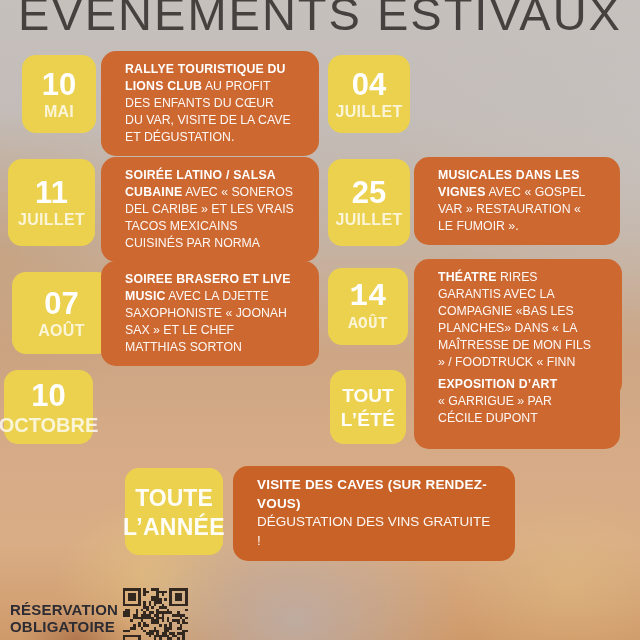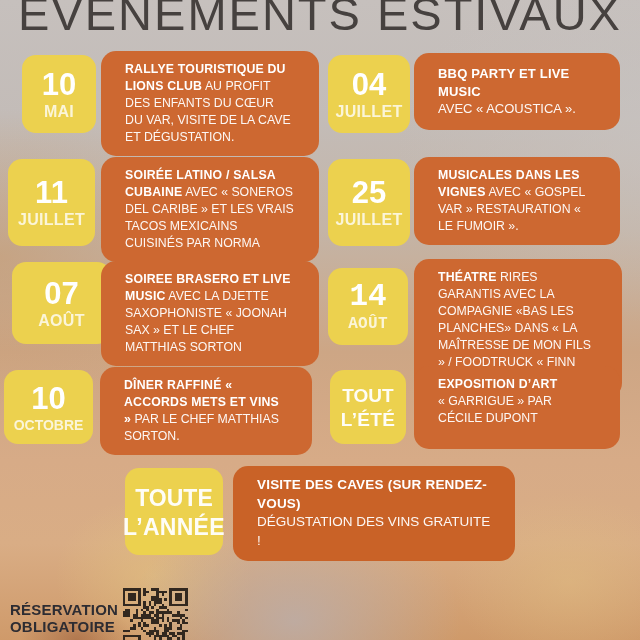--- a/index.html
+++ b/index.html
@@ -39,26 +39,26 @@
   .center-v{display:flex;align-items:center;}
   
   .e1d{left:22px;top:55px;width:74px;height:78px;}
   .e1o{left:101px;top:51px;width:218px;min-height:97px;}
   .e2d{left:328px;top:55px;width:82px;height:78px;}
   .e2o{left:414px;top:53px;width:206px;min-height:77px;font-size:13px;}
   .e3d{left:8px;top:159px;width:87px;height:87px;}
   .e3o{left:101px;top:157px;width:218px;min-height:93px;}
   .e4d{left:328px;top:159px;width:82px;height:87px;}
   .e4o{left:414px;top:157px;width:206px;min-height:86px;}
-  .e5d{left:12px;top:262px;width:99px;height:82px;}
+  .e5d{left:12px;top:272px;width:99px;height:82px;}
   .e5o{left:101px;top:261px;width:218px;min-height:92px;}
   .e6d{left:328px;top:268px;width:80px;height:77px;font-family:Liberation Mono, monospace;}
   .e6o{left:414px;top:259px;width:208px;min-height:106px;}
   .e7d{left:4px;top:370px;width:89px;height:74px;}
-  .e7d .date-month{letter-spacing:0;font-size:14px;}
+  .e7d .date-month{letter-spacing:0;font-size:20px;}
   .e7o{left:100px;top:367px;width:212px;min-height:79px;}
   .e8d{left:330px;top:370px;width:76px;height:74px;}
   .e8o{left:414px;top:366px;width:206px;min-height:83px;}
   .e9d{left:125px;top:468px;width:98px;height:87px;}
   .e9o{left:233px;top:466px;width:282px;min-height:84px;font-size:13.5px;background:var(--orange2,#c96227);}
   .reservation{
     position:absolute;left:10px;top:601px;font-size:15px;font-weight:700;
     color:#2d2c32;line-height:1.15;letter-spacing:.2px;
   }
   .qr{position:absolute;left:122px;top:588px;width:66px;height:52px;}
@@ -75,24 +75,20 @@
     <div class="date-month">MAI</div>
   </div>
   <div class="event-box e1o">
     <p><b>RALLYE TOURISTIQUE DU LIONS CLUB</b><span class="details"> AU PROFIT DES ENFANTS DU CŒUR DU VAR, VISITE DE LA CAVE ET DÉGUSTATION.</span></p>
   </div>
 
   <div class="date-box e2d">
     <div class="date-num">04</div>
     <div class="date-month">JUILLET</div>
   </div>
-  <div class="event-box e2o center-v">
-    <p><b>BBQ PARTY ET LIVE MUSIC</b><span class="details">
-AVEC « ACOUSTICA ».</span></p>
-  </div>
 
   <div class="date-box e3d">
     <div class="date-num">11</div>
     <div class="date-month">JUILLET</div>
   </div>
   <div class="event-box e3o">
     <p><b>SOIRÉE LATINO / SALSA CUBAINE</b><span class="details"> AVEC « SONEROS DEL CARIBE » ET LES VRAIS TACOS MEXICAINS CUISINÉS PAR NORMA</span></p>
   </div>
 
   <div class="date-box e4d">
@@ -115,23 +111,20 @@
     <div class="date-num">14</div>
     <div class="date-month">AOÛT</div>
   </div>
   <div class="event-box e6o">
     <p><b>THÉATRE</b><span class="details"> RIRES GARANTIS AVEC LA COMPAGNIE «BAS LES PLANCHES» DANS « LA MAÎTRESSE DE MON FILS » / FOODTRUCK « FINN BURGER »</span></p>
   </div>
 
   <div class="date-box e7d">
     <div class="date-num">10</div>
     <div class="date-month">OCTOBRE</div>
-  </div>
-  <div class="event-box e7o">
-    <p><b>DÎNER RAFFINÉ « ACCORDS METS ET VINS »</b><span class="details"> PAR LE CHEF MATTHIAS SORTON.</span></p>
   </div>
 
   <div class="date-box text-date e8d">
     <div class="date-num">TOUT</div>
     <div class="date-month">L’ÉTÉ</div>
   </div>
   <div class="event-box e8o">
     <p><b>EXPOSITION D’ART</b><span class="details">
 « GARRIGUE » PAR CÉCILE DUPONT</span></p>
   </div>

